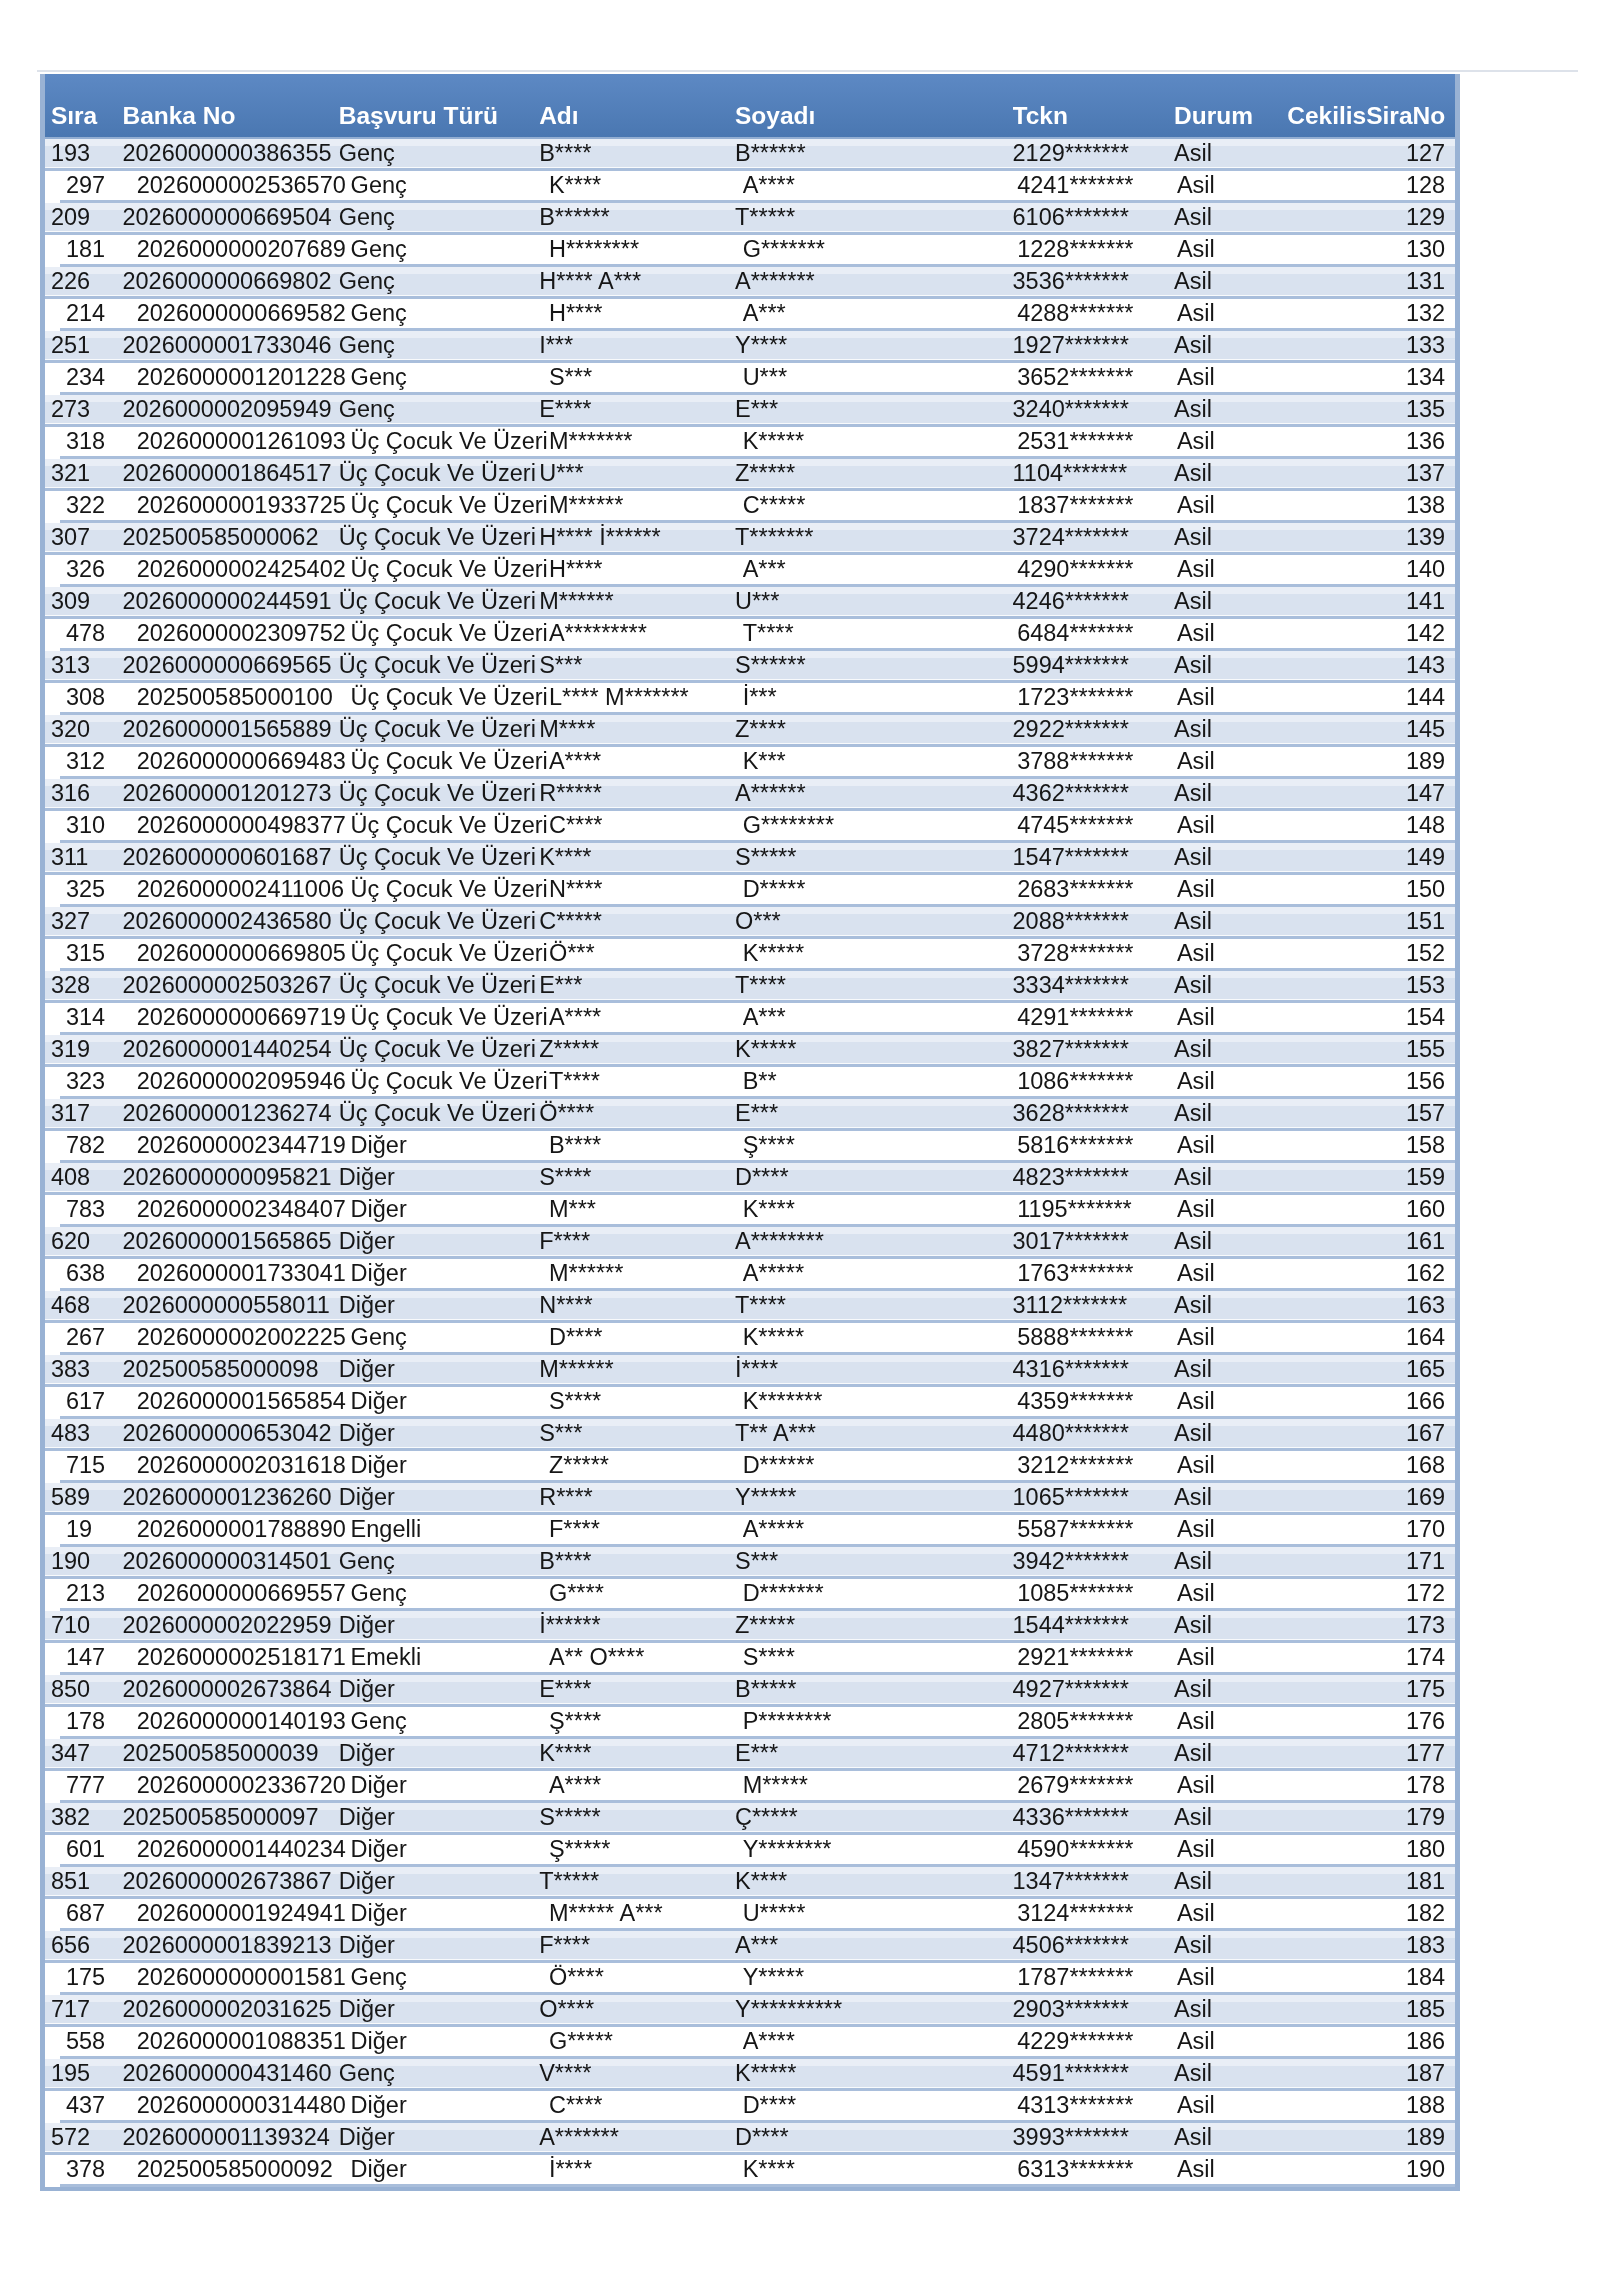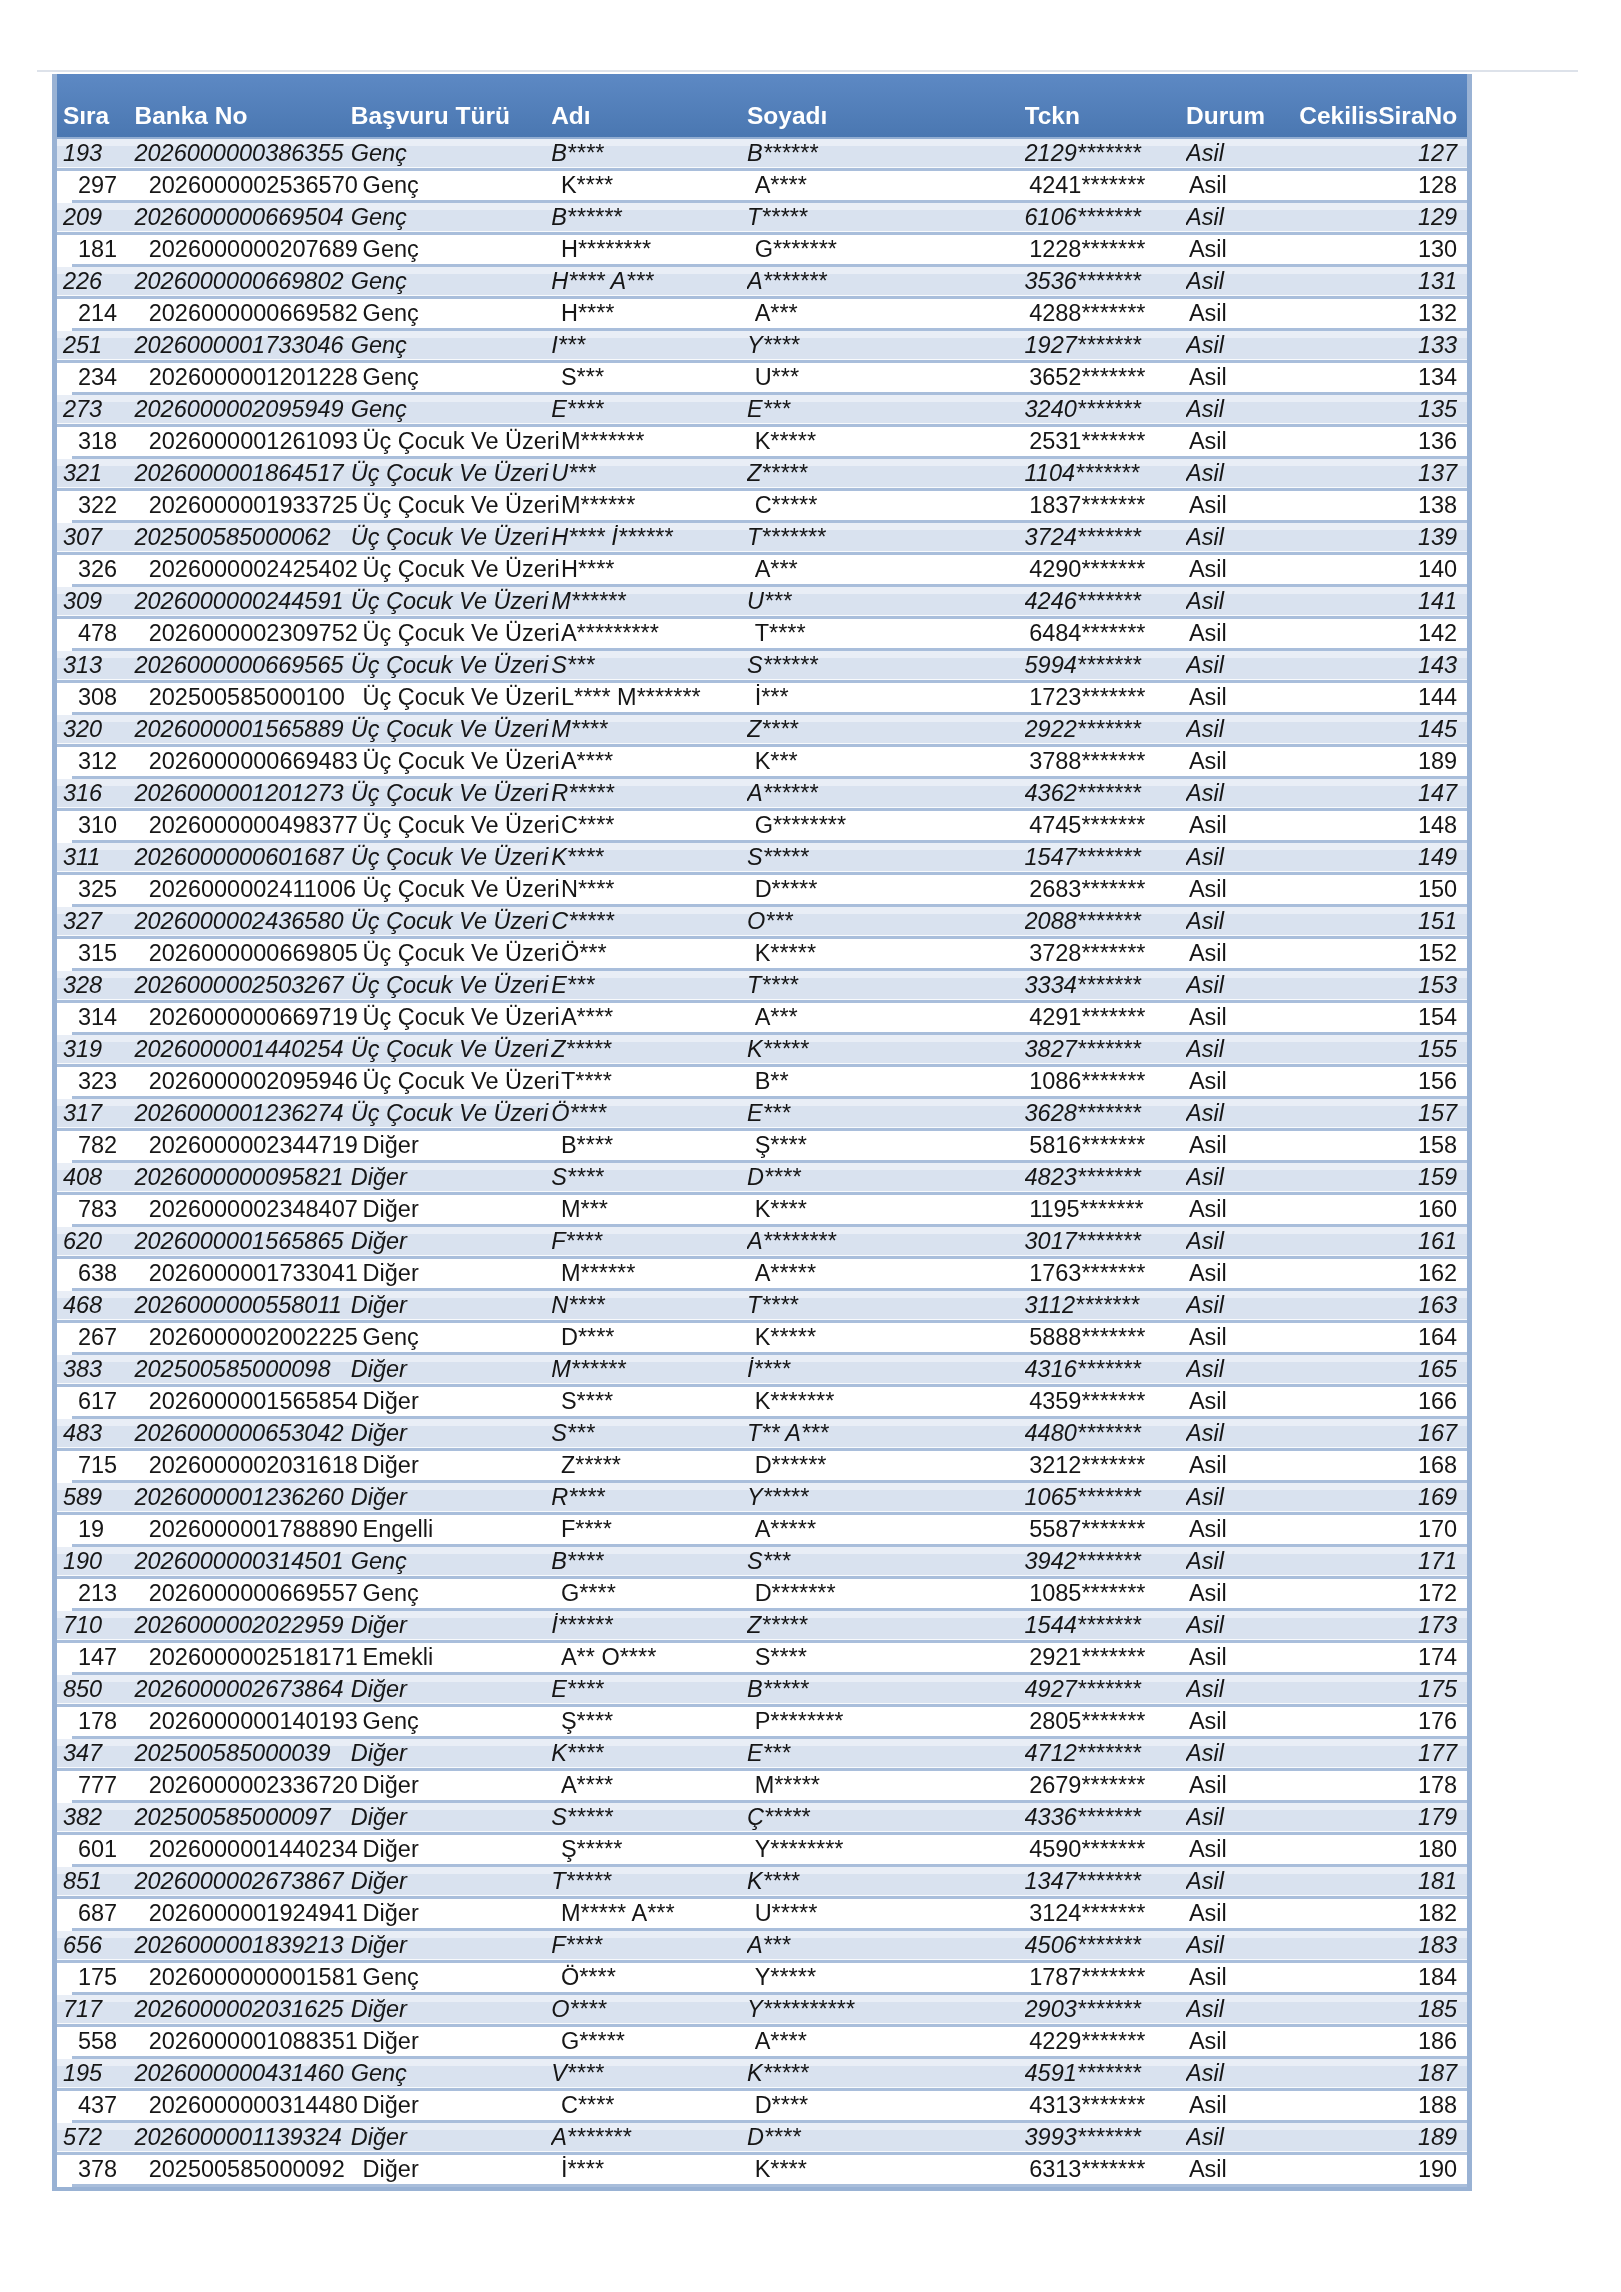--- a/index.html
+++ b/index.html
@@ -6,21 +6,21 @@
   body{
     width:1621px;height:2293px;position:relative;background:#ffffff;
     font-family:"Liberation Sans","DejaVu Sans",sans-serif;
     -webkit-font-smoothing:antialiased;
   }
   .top-line{
     position:absolute;left:37px;top:70px;width:1541px;height:2px;
     background:#dde2ea;
   }
   .results-table{
-    position:absolute;left:52px;top:74px;width:1420px;
+    position:absolute;left:40px;top:74px;width:1420px;
     box-sizing:border-box;
     border-left:5.9px solid #99b2d4;
     border-right:5.9px solid #99b2d4;
     border-bottom:4.9px solid #99b2d4;
     background:#ffffff;
   }
   .header-row{
     height:65px;box-sizing:border-box;display:flex;align-items:flex-end;
     background:linear-gradient(to bottom,#5d89c4 0%,#4a77b1 100%);
     border-bottom:2px solid #93aed2;
@@ -29,21 +29,20 @@
   }
   .row{
     height:32px;display:flex;font-size:23.5px;color:#161616;
   }
   .row.alt{
     background:linear-gradient(to bottom,
       #e9eef6 0px,#e9eef6 6.9px,
       #d9e2ef 6.9px,#d9e2ef 28px,
       #f8fafc 28px,#f8fafc 29px,
       #a9bedb 29px,#a9bedb 32px);
-    font-style:italic;
   }
   .row.plain{
     background:linear-gradient(to bottom,
       #ffffff 0px,#ffffff 29px,
       #a9bedb 29px,#a9bedb 32px);
     margin-left:15px;
   }
   .cell{
     box-sizing:border-box;line-height:28px;white-space:nowrap;overflow:hidden;
   }

